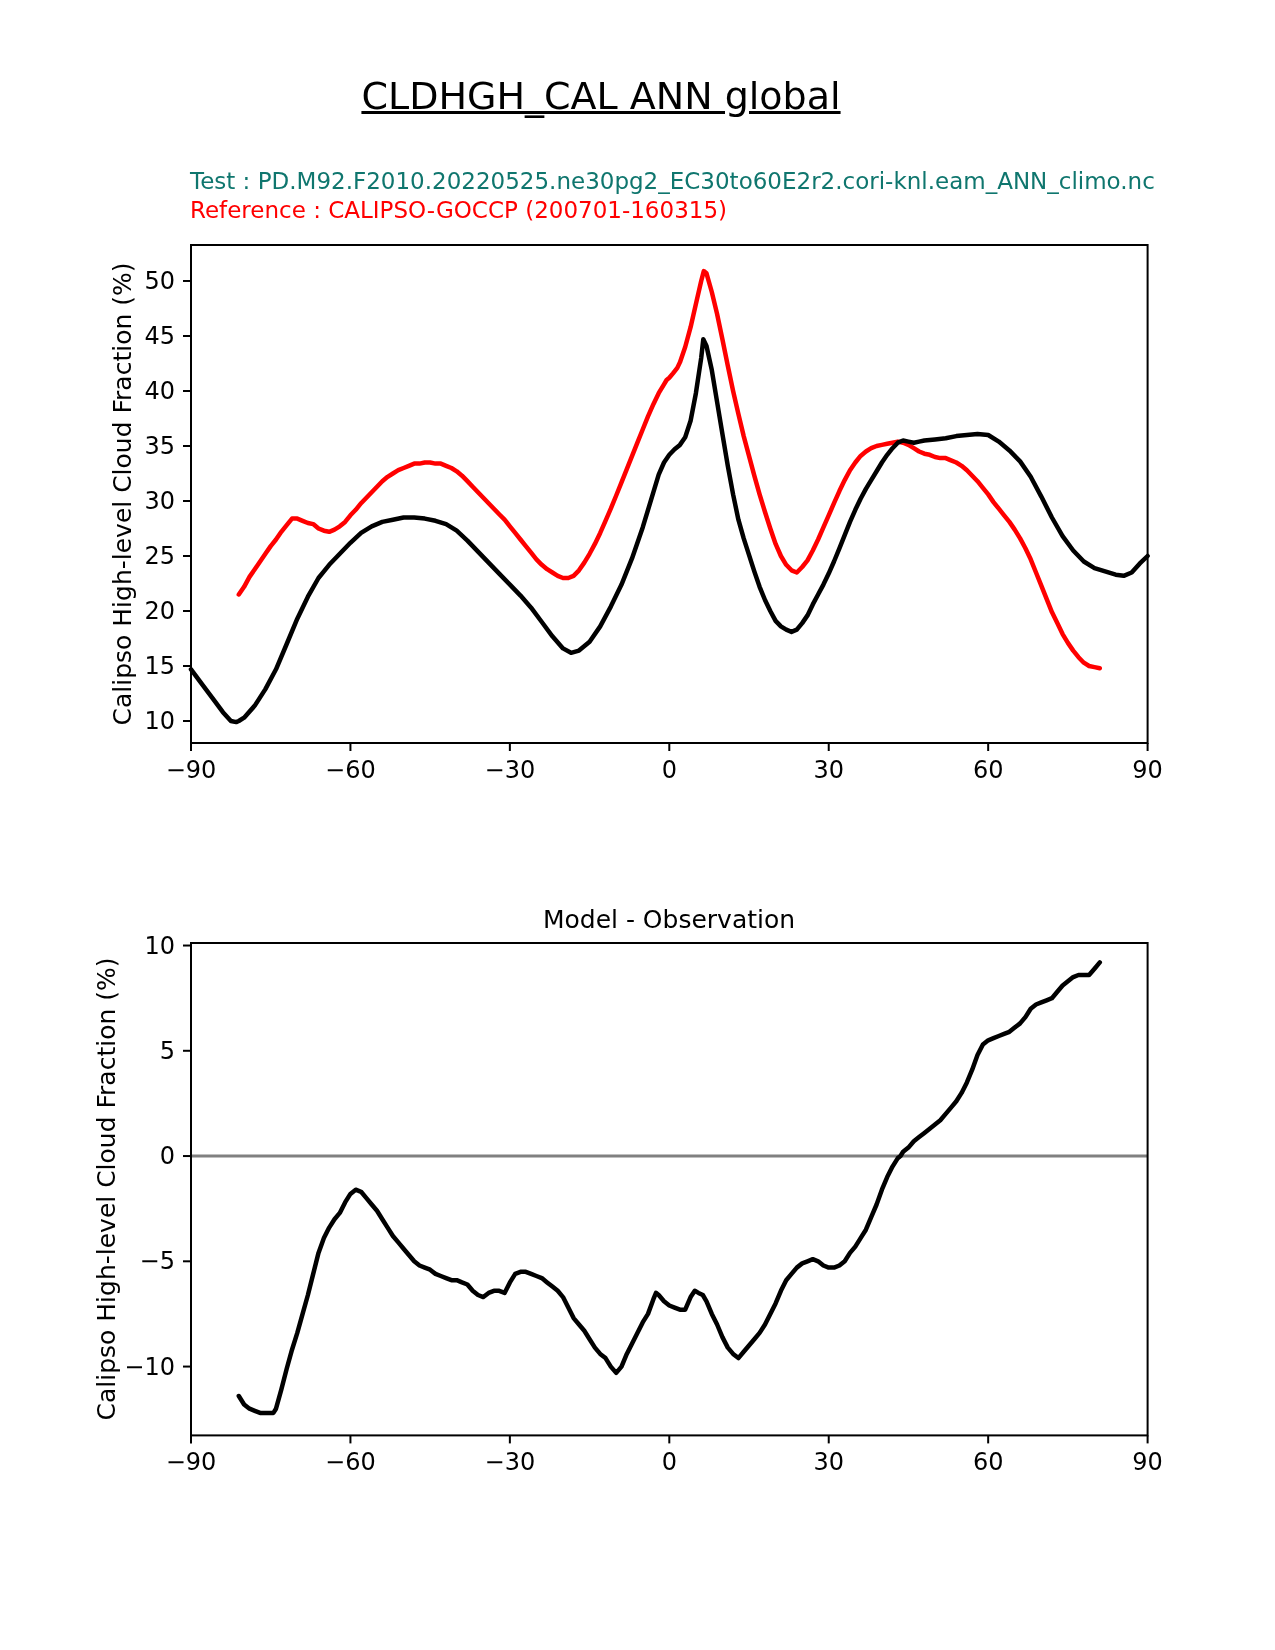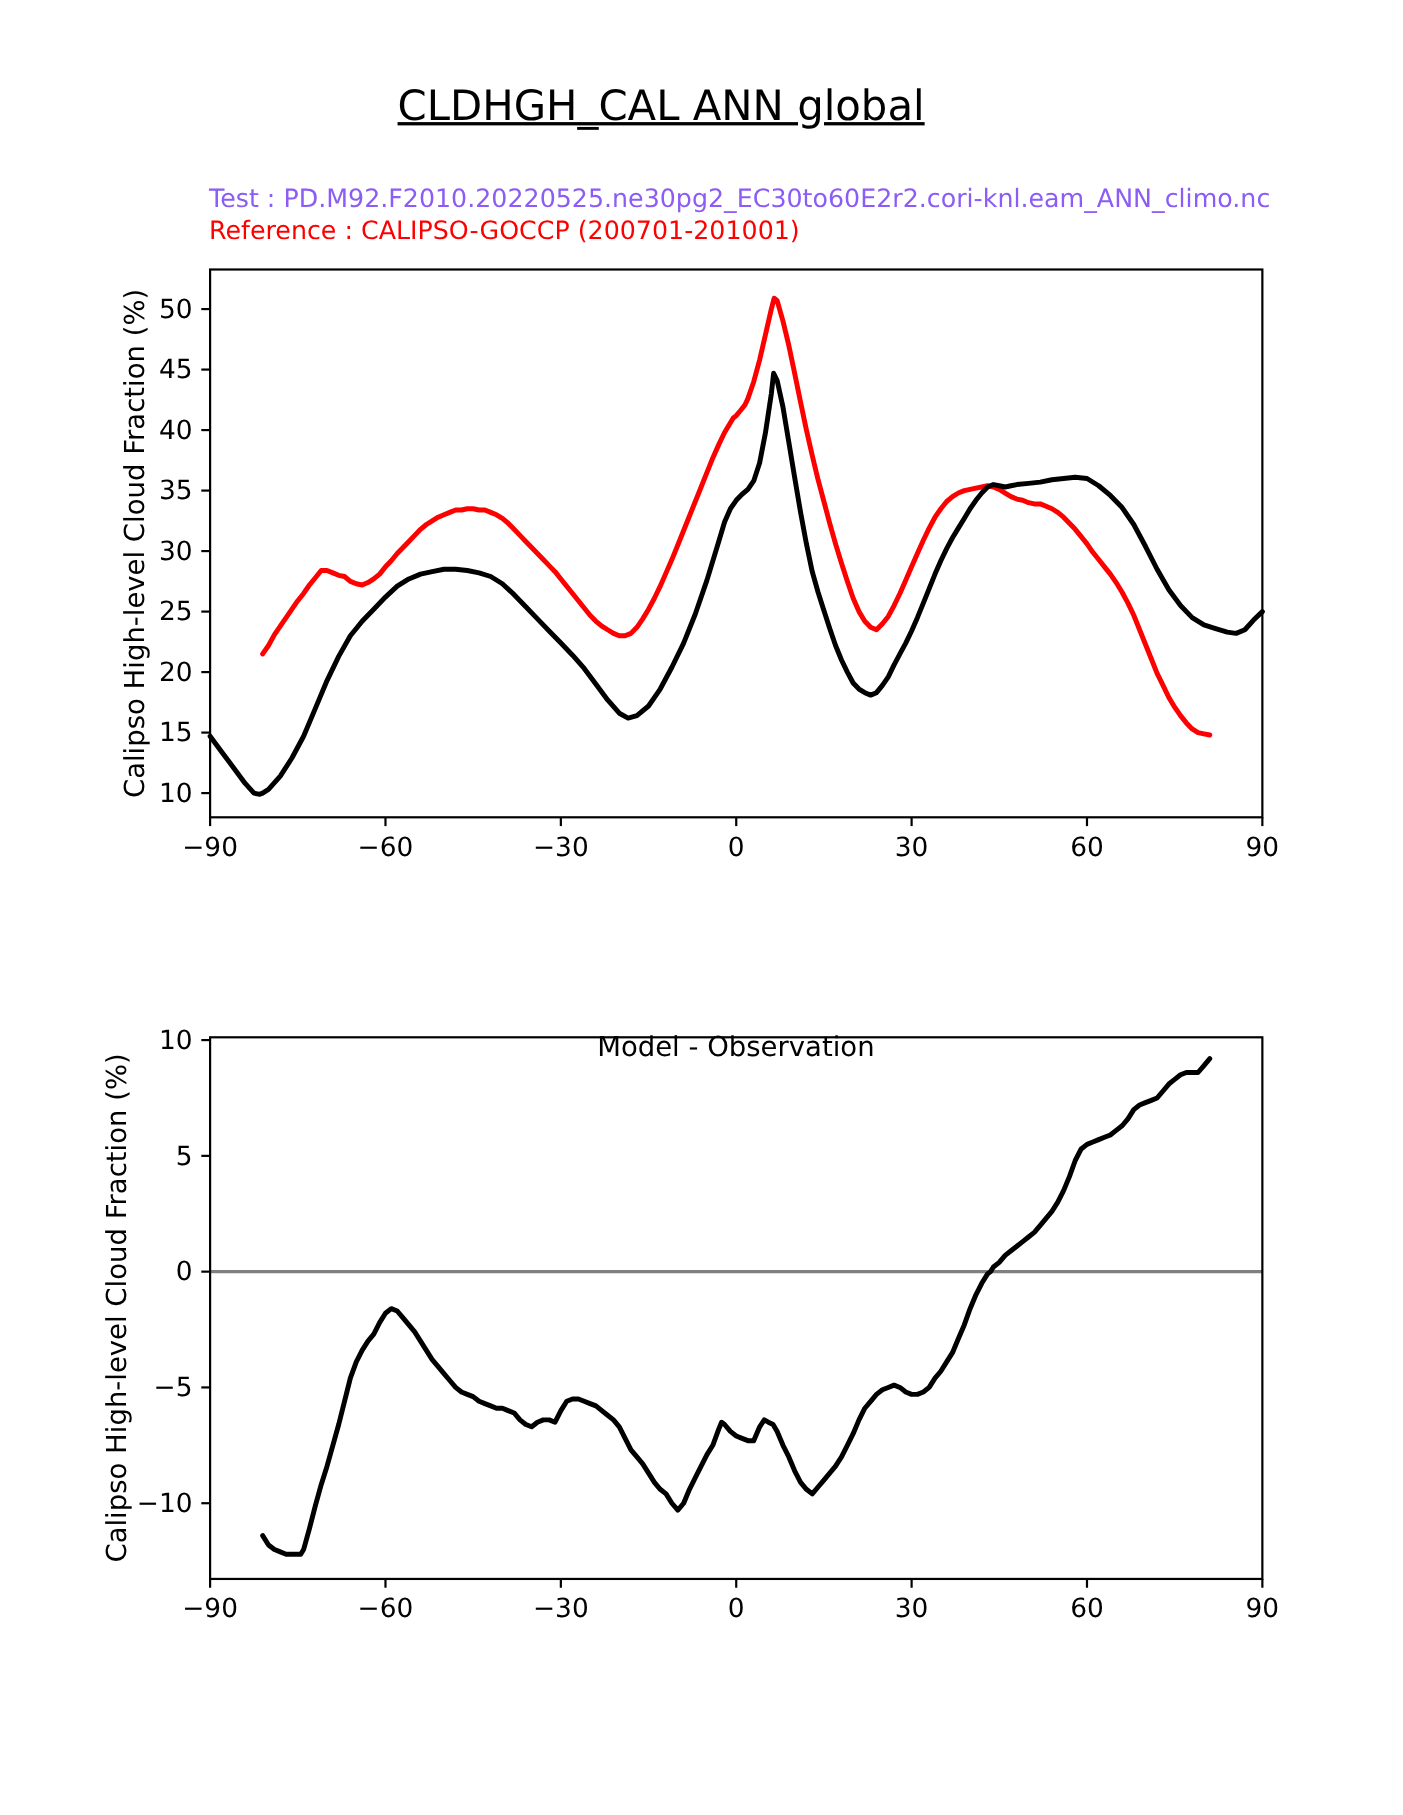--- a/index.html
+++ b/index.html
@@ -1,32 +1,32 @@
 <!DOCTYPE html>
 <html><head>
 <meta charset="utf-8">
 <style>
   html,body{margin:0;padding:0;background:#ffffff;}
   body{width:1275px;height:1650px;position:relative;font-family:"DejaVu Sans",sans-serif;color:#000;}
   .abs{position:absolute;white-space:nowrap;}
   .main-title{font-size:38px;left:601px;top:74px;transform:translateX(-50%);text-decoration:underline;}
-  .test-line{font-size:23px;left:190px;top:168px;color:#8b5cf6;}
+  .test-line{font-size:23px;left:190px;top:168px;color:#0f766e;}
   .ref-line{font-size:23px;left:190px;top:197px;color:#ff0000;}
-  .sub-title{font-size:25px;left:669px;top:905px;transform:translateX(-50%);margin-top:32px;}
+  .sub-title{font-size:25px;left:669px;top:905px;transform:translateX(-50%);}
   .ylabel{font-size:25px;transform:translate(-50%,-50%) rotate(-90deg);}
   .ylabel-top{left:122px;top:494px;}
   .ylabel-bottom{left:106px;top:1189px;}
   svg{position:absolute;left:0;top:0;}
 </style>
 </head>
 <body>
 
 <div class="abs main-title">CLDHGH_CAL ANN global</div>
 <div class="abs test-line">Test : PD.M92.F2010.20220525.ne30pg2_EC30to60E2r2.cori-knl.eam_ANN_climo.nc</div>
-<div class="abs ref-line">Reference : CALIPSO-GOCCP (200701-201001)</div>
+<div class="abs ref-line">Reference : CALIPSO-GOCCP (200701-160315)</div>
 <div class="abs sub-title">Model - Observation</div>
 <div class="abs ylabel ylabel-top">Calipso High-level Cloud Fraction (%)</div>
 <div class="abs ylabel ylabel-bottom">Calipso High-level Cloud Fraction (%)</div>
 
 <svg id="chart-svg" width="1275" height="1650" viewBox="0 0 1275 1650">
     <path d="M238.8,594.5 L244.1,586.8 L249.5,576.9 L254.8,569.2 L260.1,561.5 L265.4,553.8 L270.7,546.1 L276.0,539.5 L281.3,531.8 L286.7,525.2 L292.0,518.6 L297.3,518.6 L302.6,520.8 L307.9,523.0 L313.2,524.1 L318.5,528.5 L323.9,530.7 L329.2,531.8 L334.5,529.6 L339.8,526.3 L345.1,521.9 L350.4,515.3 L355.7,509.8 L361.1,503.2 L366.4,497.7 L371.7,492.2 L377.0,486.7 L382.3,481.2 L387.6,476.8 L392.9,473.5 L398.3,470.2 L403.6,468.0 L408.9,465.8 L414.2,463.6 L419.5,463.6 L424.8,462.5 L430.1,462.5 L435.5,463.6 L440.8,463.6 L446.1,465.8 L451.4,468.0 L456.7,471.3 L462.0,475.7 L467.4,481.2 L472.7,486.7 L478.0,492.2 L483.3,497.7 L488.6,503.2 L493.9,508.7 L499.2,514.2 L504.6,519.7 L509.9,526.3 L515.2,532.9 L520.5,539.5 L525.8,546.1 L531.1,552.7 L536.4,559.3 L541.8,564.8 L547.1,569.2 L552.4,572.5 L557.7,575.8 L563.0,578.0 L568.3,578.0 L573.6,575.8 L579.0,570.3 L584.3,562.6 L589.6,553.8 L594.9,543.9 L600.2,532.9 L605.5,520.8 L610.8,508.7 L616.2,495.5 L621.5,482.3 L626.8,469.1 L632.1,455.9 L637.4,442.7 L642.7,429.5 L648.0,416.3 L653.4,404.2 L658.7,393.2 L664.0,384.4 L666.6,380.0 L669.3,377.8 L673.0,373.4 L677.3,367.9 L679.9,362.4 L685.2,347.0 L690.6,327.2 L695.9,304.1 L701.2,281.0 L703.8,271.1 L706.5,273.3 L711.8,292.0 L717.1,314.0 L722.4,339.3 L727.8,365.7 L733.1,391.0 L738.4,414.1 L743.7,436.1 L749.0,455.9 L754.3,475.7 L759.6,494.4 L765.0,512.0 L770.3,528.5 L775.6,543.9 L780.9,556.0 L786.2,564.8 L791.5,570.3 L796.8,572.5 L802.2,567.0 L807.5,560.4 L812.8,550.5 L818.1,539.5 L823.4,527.4 L828.7,515.3 L834.0,503.2 L839.4,491.1 L844.7,480.1 L850.0,470.2 L855.3,462.5 L860.6,455.9 L865.9,451.5 L871.2,448.2 L876.6,446.0 L881.9,444.9 L887.2,443.8 L892.5,442.7 L897.8,441.6 L903.1,442.7 L908.4,444.9 L913.8,448.2 L919.1,451.5 L924.4,453.7 L929.7,454.8 L935.0,457.0 L940.3,458.1 L945.7,458.1 L951.0,460.3 L956.3,462.5 L961.6,465.8 L966.9,470.2 L972.2,475.7 L977.5,481.2 L982.9,487.8 L988.2,494.4 L993.5,502.1 L998.8,508.7 L1004.1,515.3 L1009.4,521.9 L1014.7,529.6 L1020.1,538.4 L1025.4,548.3 L1030.7,559.3 L1036.0,572.5 L1041.3,585.7 L1046.6,598.9 L1051.9,612.1 L1057.3,623.1 L1062.6,634.1 L1067.9,642.9 L1073.2,650.6 L1078.5,657.2 L1083.8,662.7 L1089.1,666.0 L1094.5,667.1 L1099.8,668.2" fill="none" stroke="#ff0000" stroke-width="4.5" stroke-linejoin="round" stroke-linecap="round"></path>
     <path d="M191.0,669.3 L201.6,683.6 L212.3,697.9 L222.9,712.2 L230.9,721.0 L236.2,722.1 L238.8,721.0 L244.1,717.7 L254.8,705.6 L265.4,689.1 L276.0,669.3 L286.7,644.0 L297.3,618.7 L307.9,596.7 L318.5,578.0 L323.9,571.4 L329.2,564.8 L339.8,553.8 L350.4,542.8 L361.1,532.9 L371.7,526.3 L382.3,521.9 L392.9,519.7 L403.6,517.5 L414.2,517.5 L424.8,518.6 L435.5,520.8 L446.1,524.1 L456.7,530.7 L467.4,540.6 L478.0,551.6 L488.6,562.6 L499.2,573.6 L509.9,584.6 L520.5,595.6 L531.1,607.7 L541.8,622.0 L552.4,636.3 L563.0,648.4 L571.0,652.8 L579.0,650.6 L589.6,641.8 L600.2,626.4 L610.8,606.6 L621.5,584.6 L632.1,558.2 L642.7,527.4 L653.4,492.2 L658.7,474.6 L664.0,462.5 L669.3,454.8 L674.6,449.3 L679.9,444.9 L685.2,437.2 L690.6,420.7 L695.9,393.2 L701.2,358.0 L703.3,339.3 L706.5,345.9 L711.8,370.1 L717.1,402.0 L722.4,433.9 L727.8,465.8 L733.1,494.4 L738.4,519.7 L743.7,538.4 L749.0,554.9 L754.3,571.4 L759.6,586.8 L765.0,600.0 L770.3,611.0 L775.6,620.9 L780.9,626.4 L786.2,629.7 L791.5,631.9 L796.8,629.7 L802.2,623.1 L807.5,615.4 L812.8,604.4 L818.1,594.5 L823.4,584.6 L828.7,573.6 L834.0,561.5 L839.4,548.3 L844.7,535.1 L850.0,521.9 L855.3,509.8 L860.6,498.8 L865.9,488.9 L871.2,480.1 L876.6,471.3 L881.9,462.5 L887.2,454.8 L892.5,448.2 L897.8,442.7 L903.1,440.5 L908.4,441.6 L913.8,442.7 L919.1,441.6 L924.4,440.5 L935.0,439.4 L945.7,438.3 L956.3,436.1 L966.9,435.0 L977.5,433.9 L988.2,435.0 L998.8,441.6 L1009.4,450.4 L1020.1,461.4 L1030.7,476.8 L1041.3,496.6 L1051.9,517.5 L1062.6,536.2 L1073.2,550.5 L1083.8,561.5 L1094.5,568.1 L1105.1,571.4 L1115.7,574.7 L1123.7,575.8 L1131.7,572.5 L1139.6,563.7 L1147.6,556.0" fill="none" stroke="#000000" stroke-width="4.5" stroke-linejoin="round" stroke-linecap="round"></path>
     <rect x="191" y="245" width="956.5999999999999" height="498" fill="none" stroke="#000000" stroke-width="2"></rect>
     <line x1="191" y1="743" x2="191" y2="751" stroke="#000000" stroke-width="2"></line>
     <text x="191" y="778" text-anchor="middle" font-size="24" fill="#000">−90</text>

